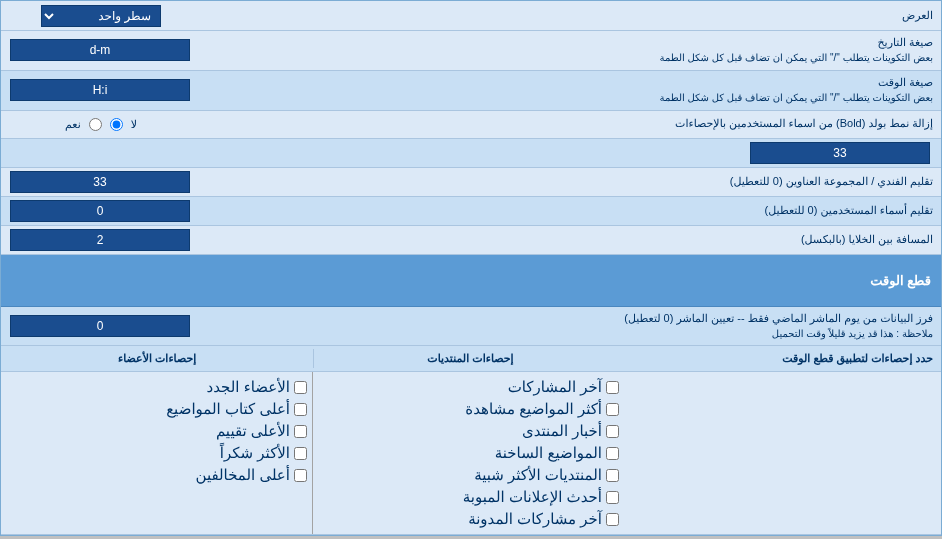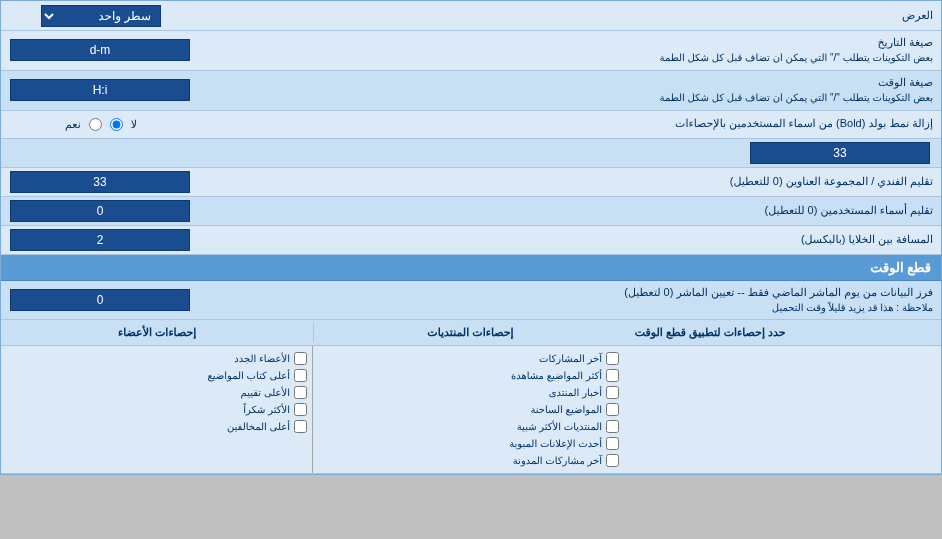--- a/index.html
+++ b/index.html
@@ -44,21 +44,21 @@
       font-size: 12px;
       text-align: center;
       width: 180px;
       direction: ltr;
     }
     .section-header {
       background: #5b9bd5;
       color: #fff;
       font-size: 13px;
       font-weight: bold;
-      padding: 5px 10px;
+      padding: 18px 10px;
       text-align: right;
       border-bottom: 1px solid #4a87bf;
     }
     .top-row {
       display: flex;
       align-items: center;
       border-bottom: 1px solid #aac5e0;
       background: #dce9f7;
       min-height: 30px;
     }
@@ -112,21 +112,21 @@
       text-align: center;
       color: #003366;
       font-weight: bold;
       font-size: 11px;
       padding: 3px 7px;
       border-left: 1px solid #aac5e0;
     }
     .checkbox-header-cell:last-child { border-left: none; }
     .checkbox-header-right {
       flex: 1;
-      text-align: left;
+      text-align: right;
       color: #003366;
       font-weight: bold;
       font-size: 11px;
       padding: 3px 8px;
     }
     .checkbox-rows-container {
       display: flex;
     }
     .checkbox-col {
       flex: 1;
@@ -143,21 +143,21 @@
       align-items: center;
       gap: 4px;
       padding: 2px 0;
       direction: rtl;
     }
     .checkbox-item input[type=checkbox] {
       margin: 0;
     }
     .checkbox-item label {
       color: #003366;
-      font-size: 10px;
+      font-size: 15px;
     }
     .note-text {
       font-size: 10px;
       color: #003366;
     }
   </style>
 </head>
 <body>
 
 <div class="main-container">

